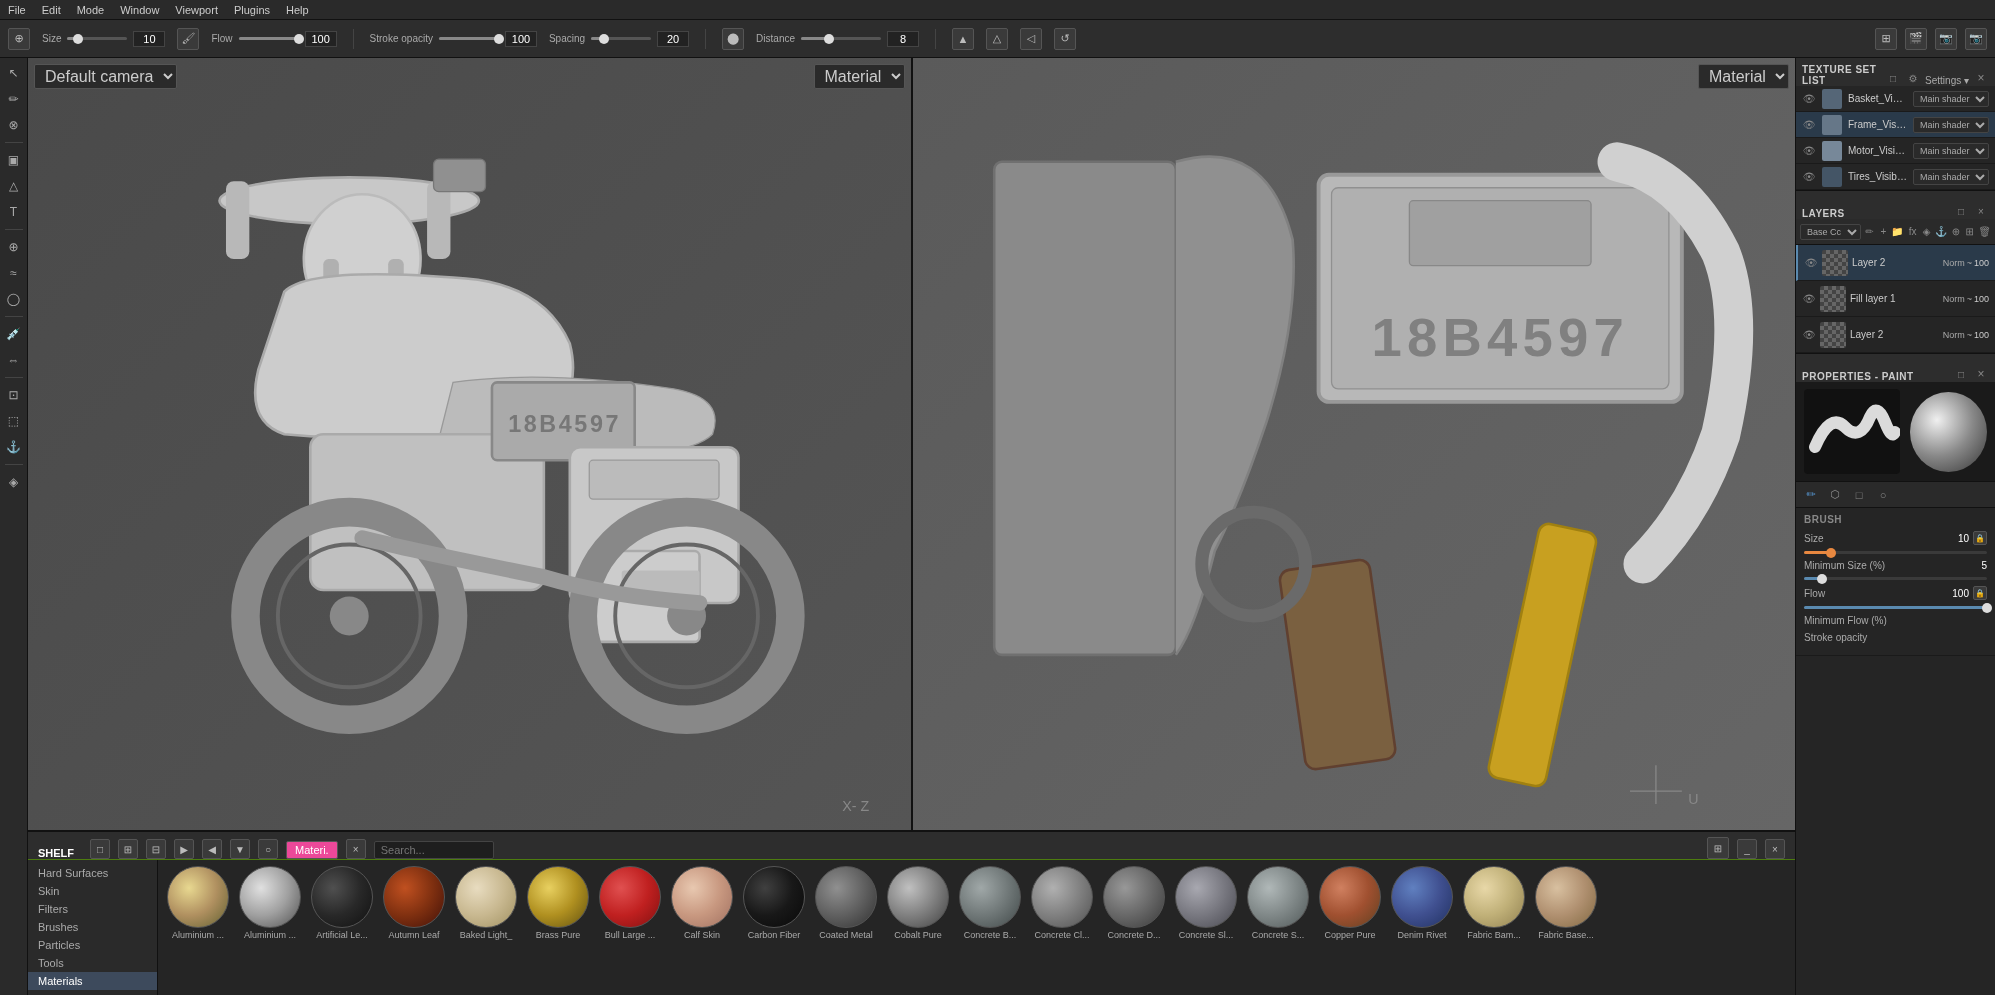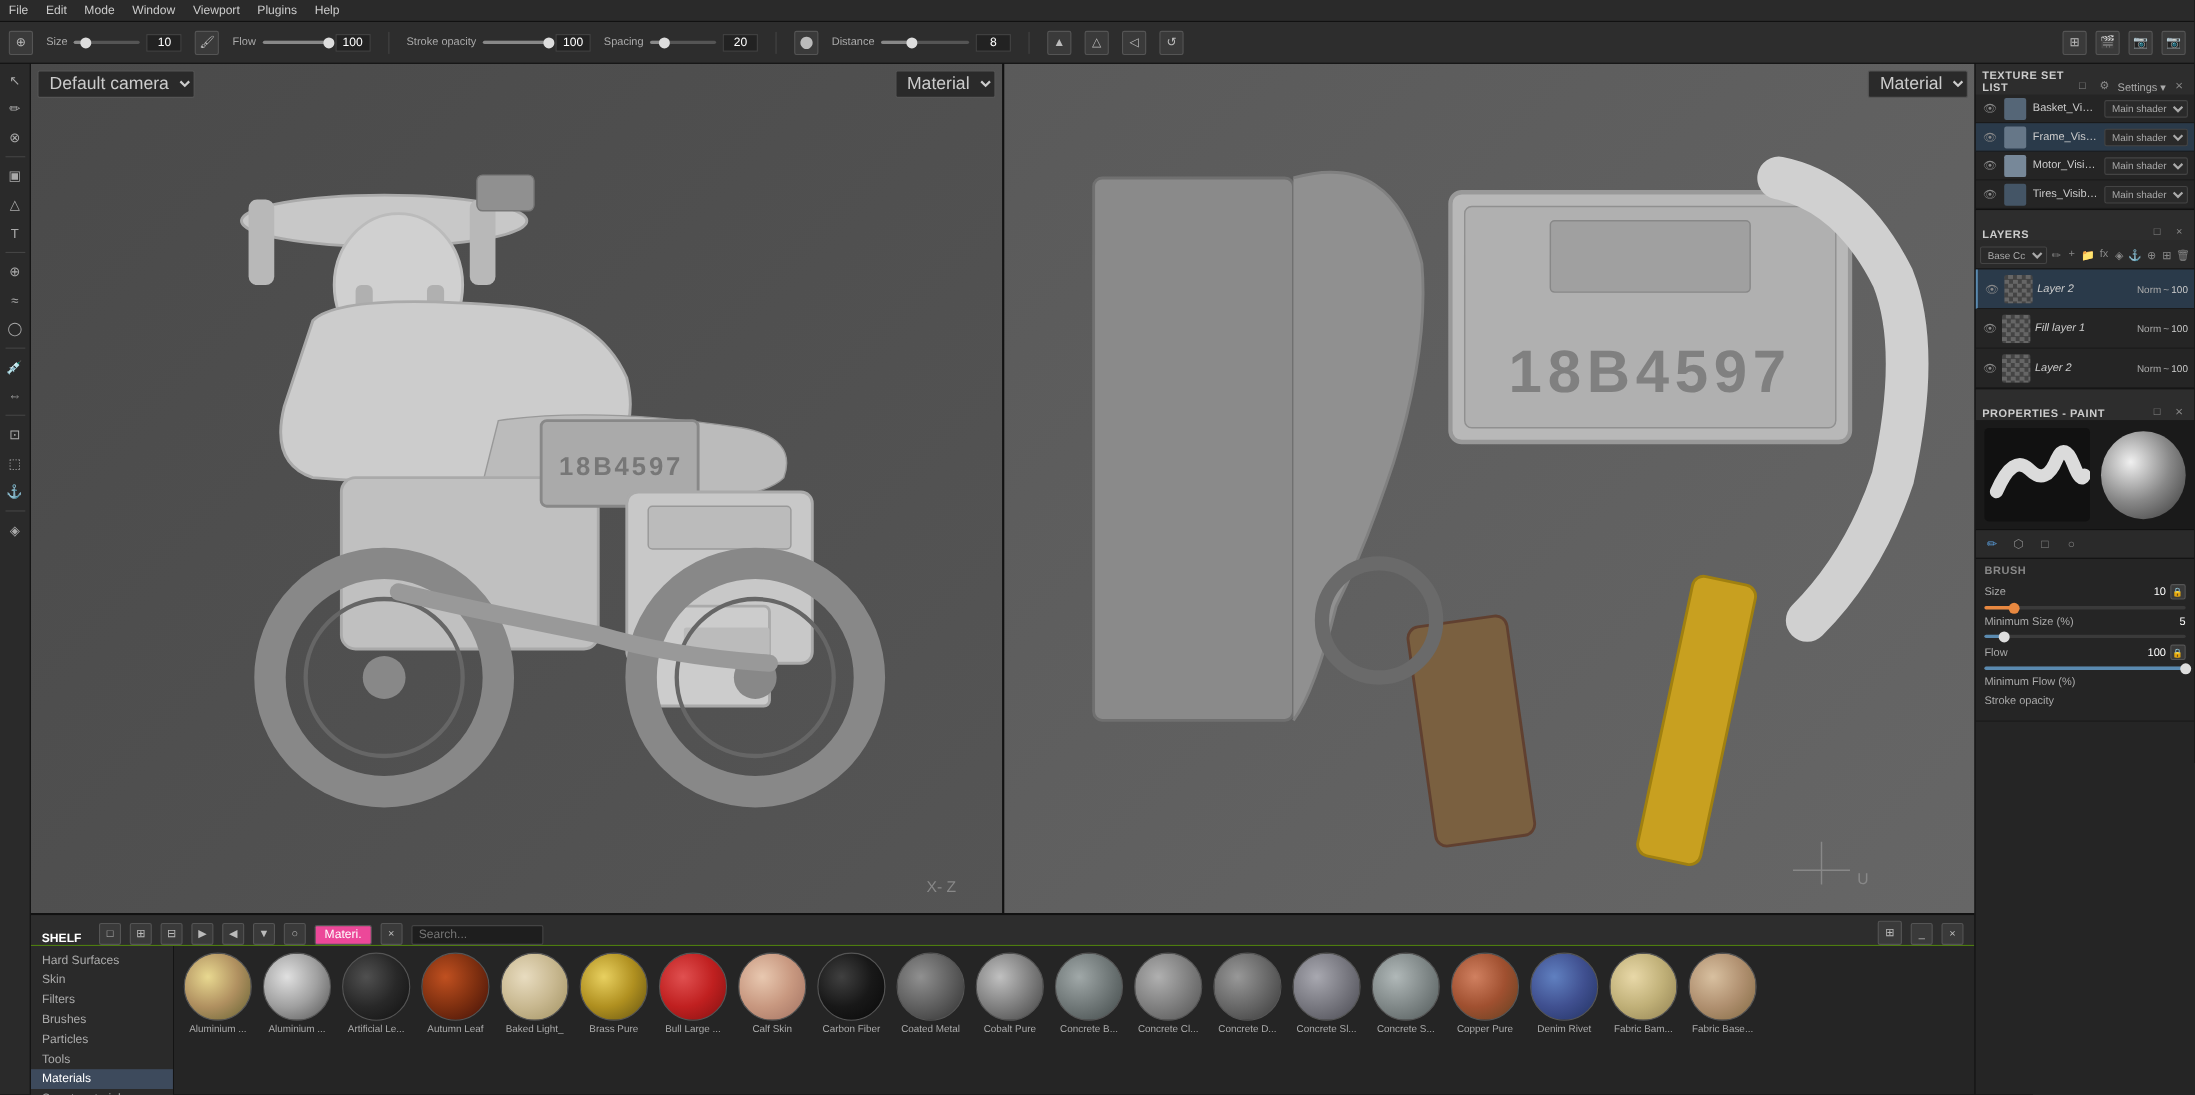--- a/index.html
+++ b/index.html
@@ -431,21 +431,20 @@
       flex-shrink: 0;
     }
     .layer-thumb.checker {
       background: repeating-conic-gradient(#666 0% 25%, #444 0% 50%) 0 0 / 8px 8px;
     }
     .layer-info {
       flex: 1;
       display: flex;
       flex-direction: column;
       min-width: 0;
-      font-style: italic;
     }
     .layer-name {
       color: #ccc;
       font-size: 10px;
       overflow: hidden;
       text-overflow: ellipsis;
       white-space: nowrap;
     }
     .layer-opacity {
       color: #aaa;

